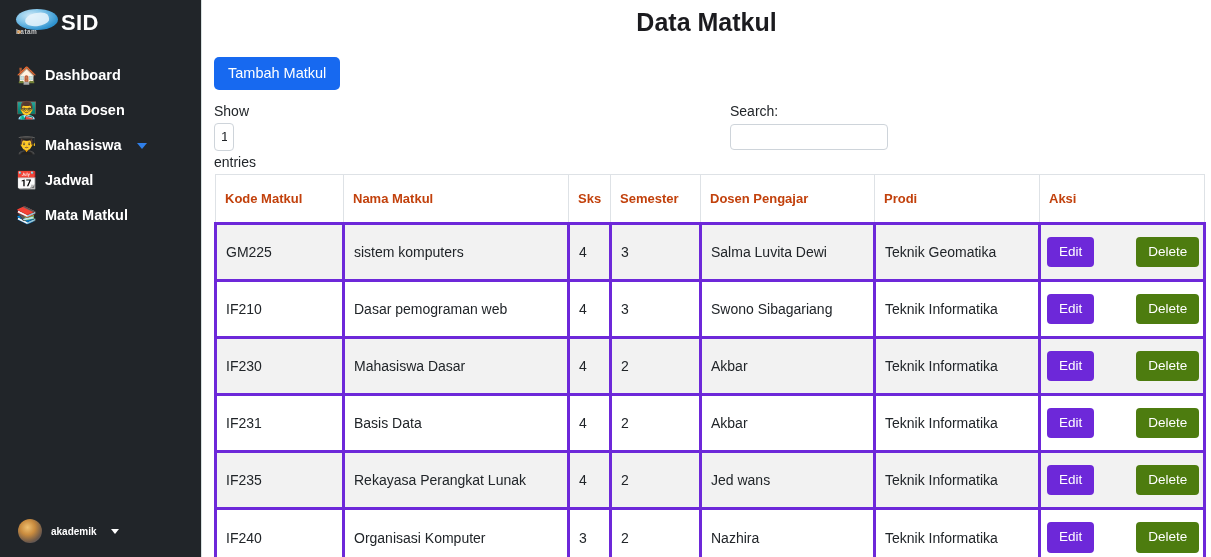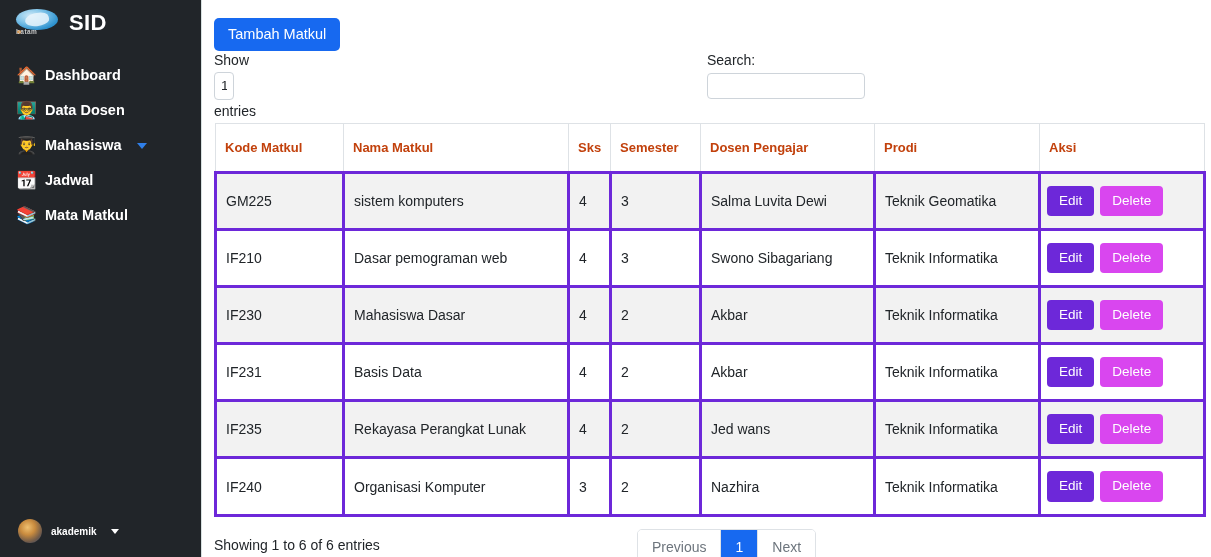--- a/index.html
+++ b/index.html
@@ -23,21 +23,21 @@
     min-width: 202px;
     height: 557px;
     background: #212529;
     position: relative;
     color: #ffffff;
     border-right: 1px solid #d7e0e0;
   }
   .brand {
     display: flex;
     align-items: center;
-    gap: 9px;
+    gap: 1px;
     padding: 8px 0 10px 14px;
     height: 48px;
   }
   .brand-logo {
     width: 46px; height: 30px;
     position: relative;
     display: block;
   }
   .brand-logo .oval {
     position: absolute;
@@ -156,21 +156,21 @@
     color: #1b1b1f;
     margin: 5px 0 0 0;
     padding: 0;
     line-height: 34px;
   }
   .content {
     padding: 0 10px 0 10px;
   }
   .btn-add {
     display: inline-block;
-    margin: 18px 0 0 2px;
+    margin: 18px 0 12px 2px;
     background: #1769f0;
     color: #ffffff;
     border: none;
     border-radius: 5px;
     font-size: 14.5px;
     font-family: "Liberation Sans", sans-serif;
     padding: 9px 14px;
     cursor: pointer;
     line-height: 1;
   }
@@ -197,21 +197,21 @@
     font-family: "Liberation Sans", sans-serif;
     color: #212529;
     border: 1px solid #ced4da;
     border-radius: 4px;
     background: #ffffff;
     appearance: none;
     -webkit-appearance: none;
   }
   .dt-filter {
     position: absolute;
-    left: 495px; top: 0;
+    left: 518px; top: 0;
     font-size: 14px;
     color: #212529;
   }
   .dt-filter .lbl { display: block; line-height: 18px; }
   .dt-input {
     display: block;
     margin-top: 4px;
     width: 158px;
     height: 26px;
     border: 1px solid #ced4da;
@@ -269,21 +269,21 @@
     color: #ffffff;
     font-size: 13.5px;
     font-family: "Liberation Sans", sans-serif;
     padding: 7px 12px;
     border-radius: 4px;
     cursor: pointer;
     line-height: 1.2;
     vertical-align: middle;
   }
   .btn-edit { background: #6d28d9; margin-right: 6px; }
-  .btn-del  { background: #d946ef; }
+  .btn-del  { background: #4d7c0f; margin-left: 36px; }
 
   
   .dt-footer {
     position: relative;
     height: 52px;
     margin-top: 8px;
   }
   .dt-info {
     position: absolute;
     left: 2px; top: 12px;
@@ -366,20 +366,21 @@
     <div class="user-block">
       <span class="avatar"></span>
       <span class="user-name">akademik</span>
       <span class="caret-sm"></span>
     </div>
 
   </div>
 
   <div class="main">
 
+    <h1 class="page-title">Data Matkul</h1>
 
     <div class="content">
 
       <button class="btn-add">Tambah Matkul</button>
 
       <div class="table-controls">
 
         <div class="dt-length">
           <span class="lbl">Show</span>
           <select class="dt-select">

